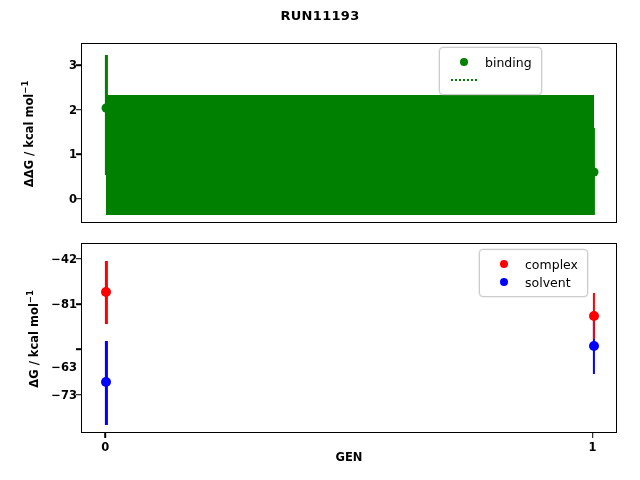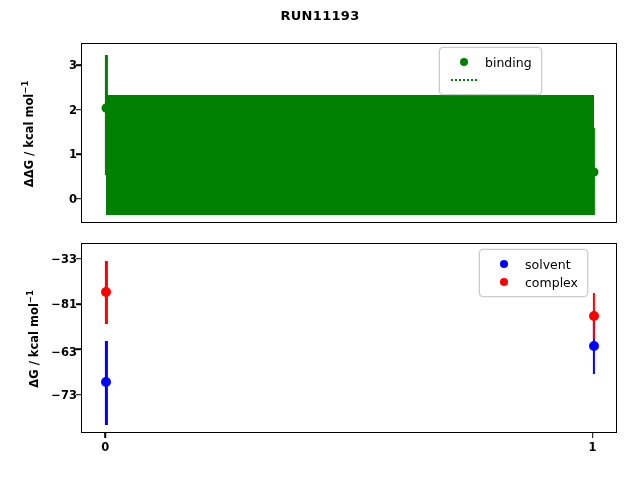--- a/index.html
+++ b/index.html
@@ -276,49 +276,50 @@
         <div class="errbar" style="left: 511.636px; top: 74.6429px; height: 55.1905px; background: rgb(0, 0, 255);"></div>
         <div class="marker" style="left: 511.636px; top: 101.786px; width: 10px; height: 10px; background: rgb(0, 0, 255);"></div>
         <div class="errbar" style="left: 24.3636px; top: 16.7381px; height: 63.3333px; background: rgb(255, 0, 0);"></div>
         <div class="marker" style="left: 24.3636px; top: 47.5px; width: 10px; height: 10px; background: rgb(255, 0, 0);"></div>
         <div class="errbar" style="left: 511.636px; top: 48.8571px; height: 46.1429px; background: rgb(255, 0, 0);"></div>
         <div class="marker" style="left: 511.636px; top: 72.381px; width: 10px; height: 10px; background: rgb(255, 0, 0);"></div>
       </div>
   </div>
 
   <div class="ytick-col" id="ybot-col">
-      <div class="ytick-label" style="top: 15.8333px;">−33</div>
+      <div class="ytick-label" style="top: 15.8333px;">−42</div>
       <div class="ytick-label" style="top: 61.0714px;">−81</div>
-      <div class="ytick-label" style="top: 109px; margin-left: 9px;">−63</div>
+      <div class="ytick-label" style="top: 124px; margin-left: 9px;">−63</div>
       <div class="ytick-label" style="top: 151.548px;">−73</div>
     </div>
   <div class="ytick-mark-holder" id="ybot-marks">
       <div class="ytick-mark" style="top: 15.8333px;"></div>
       <div class="ytick-mark" style="top: 61.0714px;"></div>
       <div class="ytick-mark" style="top: 106.31px;"></div>
       <div class="ytick-mark" style="top: 151.548px;"></div>
     </div>
 
   <div class="ylabel" id="ylabel-bottom"><span>ΔG / kcal mol</span><sup>−1</sup></div>
 
   <div class="legend" id="legend-bottom">
     <div class="legend-row">
       <span class="legend-key">
+          <span class="legend-dot" style="background:#ff0000"></span>
+        </span>
+      <span class="legend-text">complex</span>
+    </div>
+    <div class="legend-row">
+      <span class="legend-key">
           <span class="legend-dot" style="background:#0000ff"></span>
         </span>
       <span class="legend-text">solvent</span>
-    </div>
-    <div class="legend-row">
-      <span class="legend-key">
-          <span class="legend-dot" style="background:#ff0000"></span>
-        </span>
-      <span class="legend-text">complex</span>
     </div>
   </div>
 
   <div id="xticks">
       <div class="xtick-mark" style="left: 24.3636px;"></div>
       <div class="xtick-label" style="left: 24.3636px;">0</div>
       <div class="xtick-mark" style="left: 511.636px;"></div>
       <div class="xtick-label" style="left: 511.636px;">1</div>
     </div>
+  <div class="xlabel">GEN</div>
 
 </div>
 
 </body></html>

